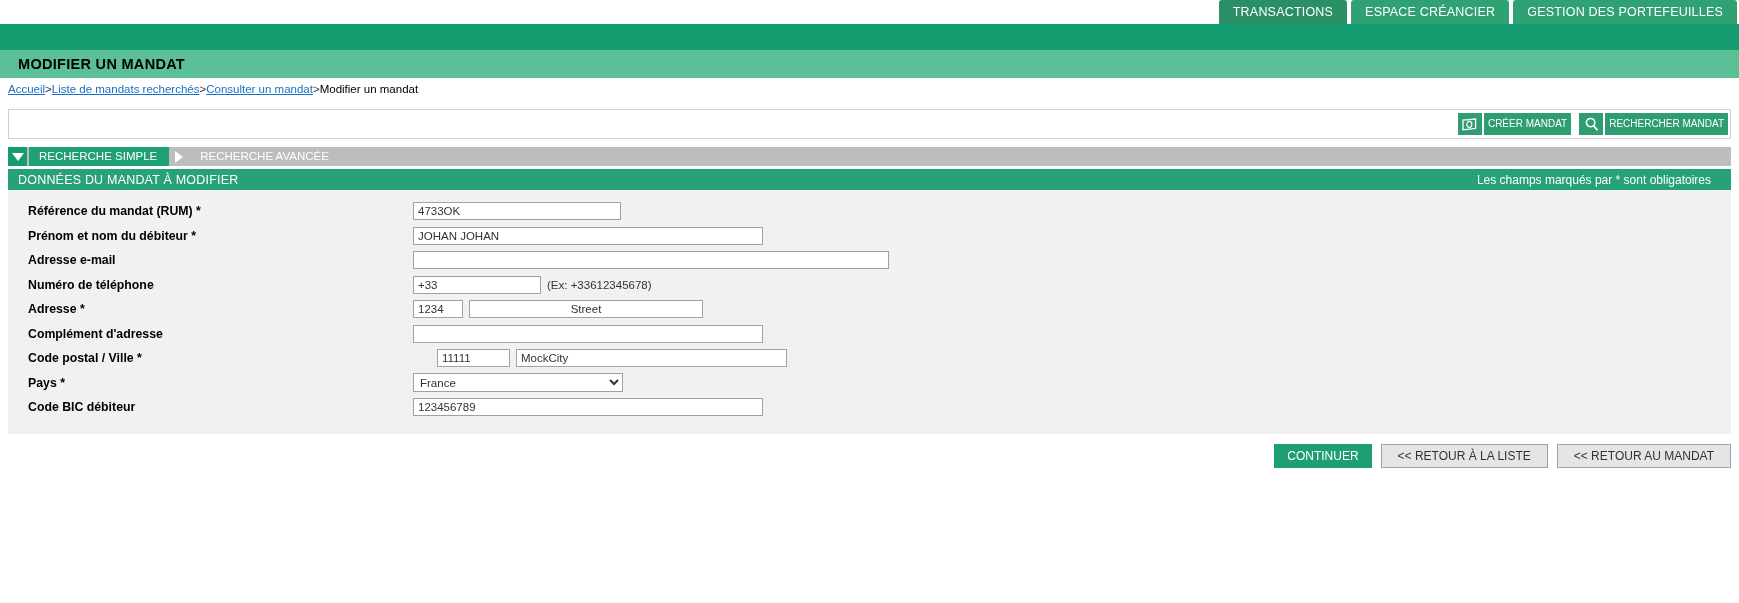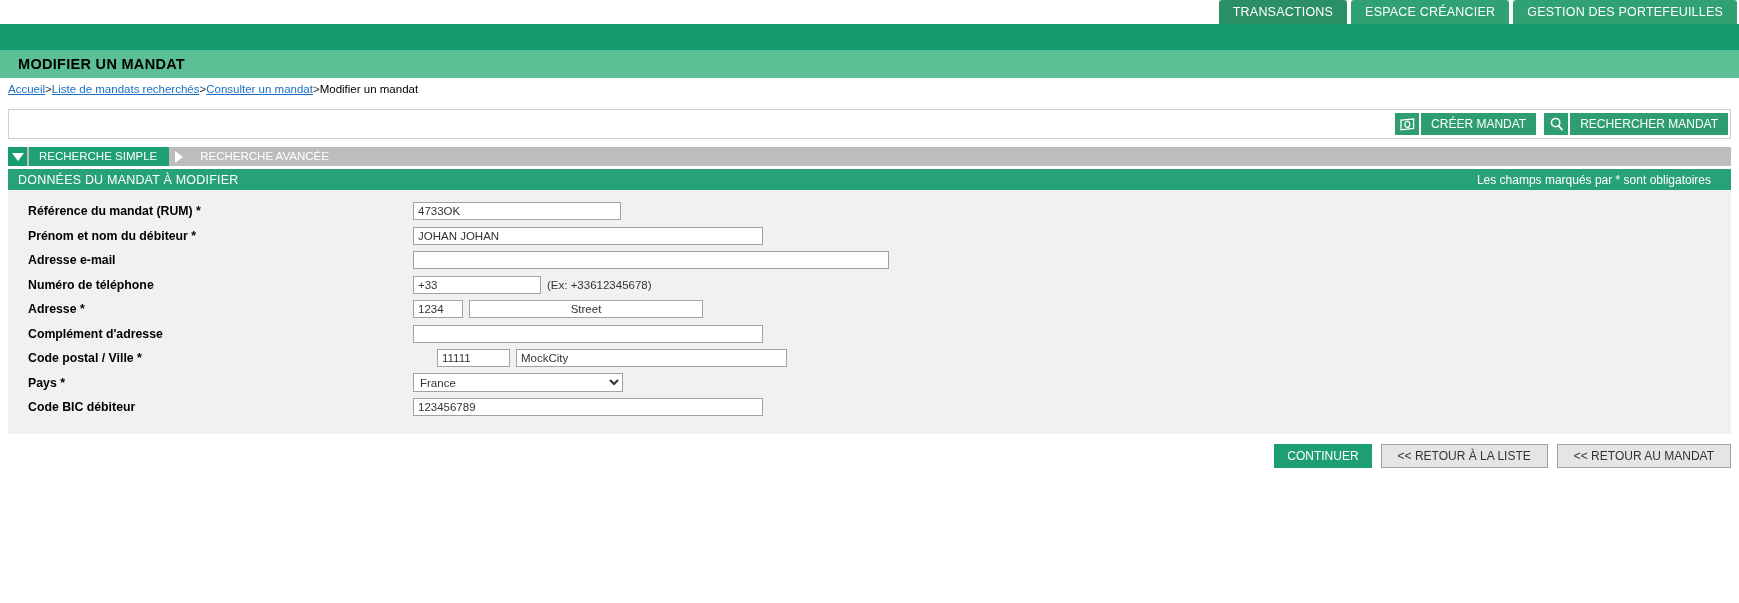--- a/index.html
+++ b/index.html
@@ -96,23 +96,23 @@
     width: 24px;
     background: #2e9e72;
     display: flex;
     align-items: center;
     justify-content: center;
     color: #ffffff;
   }
   .tool-label {
     background: #2e9e72;
     color: #ffffff;
-    font-size: 12px;
+    font-size: 10px;
     line-height: 22px;
-    padding: 0 10px;
+    padding: 0 4px;
     margin-left: 2px;
     white-space: nowrap;
   }
 
   
   .searchtabs {
     margin: 8px 8px 0 8px;
     height: 19px;
     display: flex;
     background: #bdbdbd;

